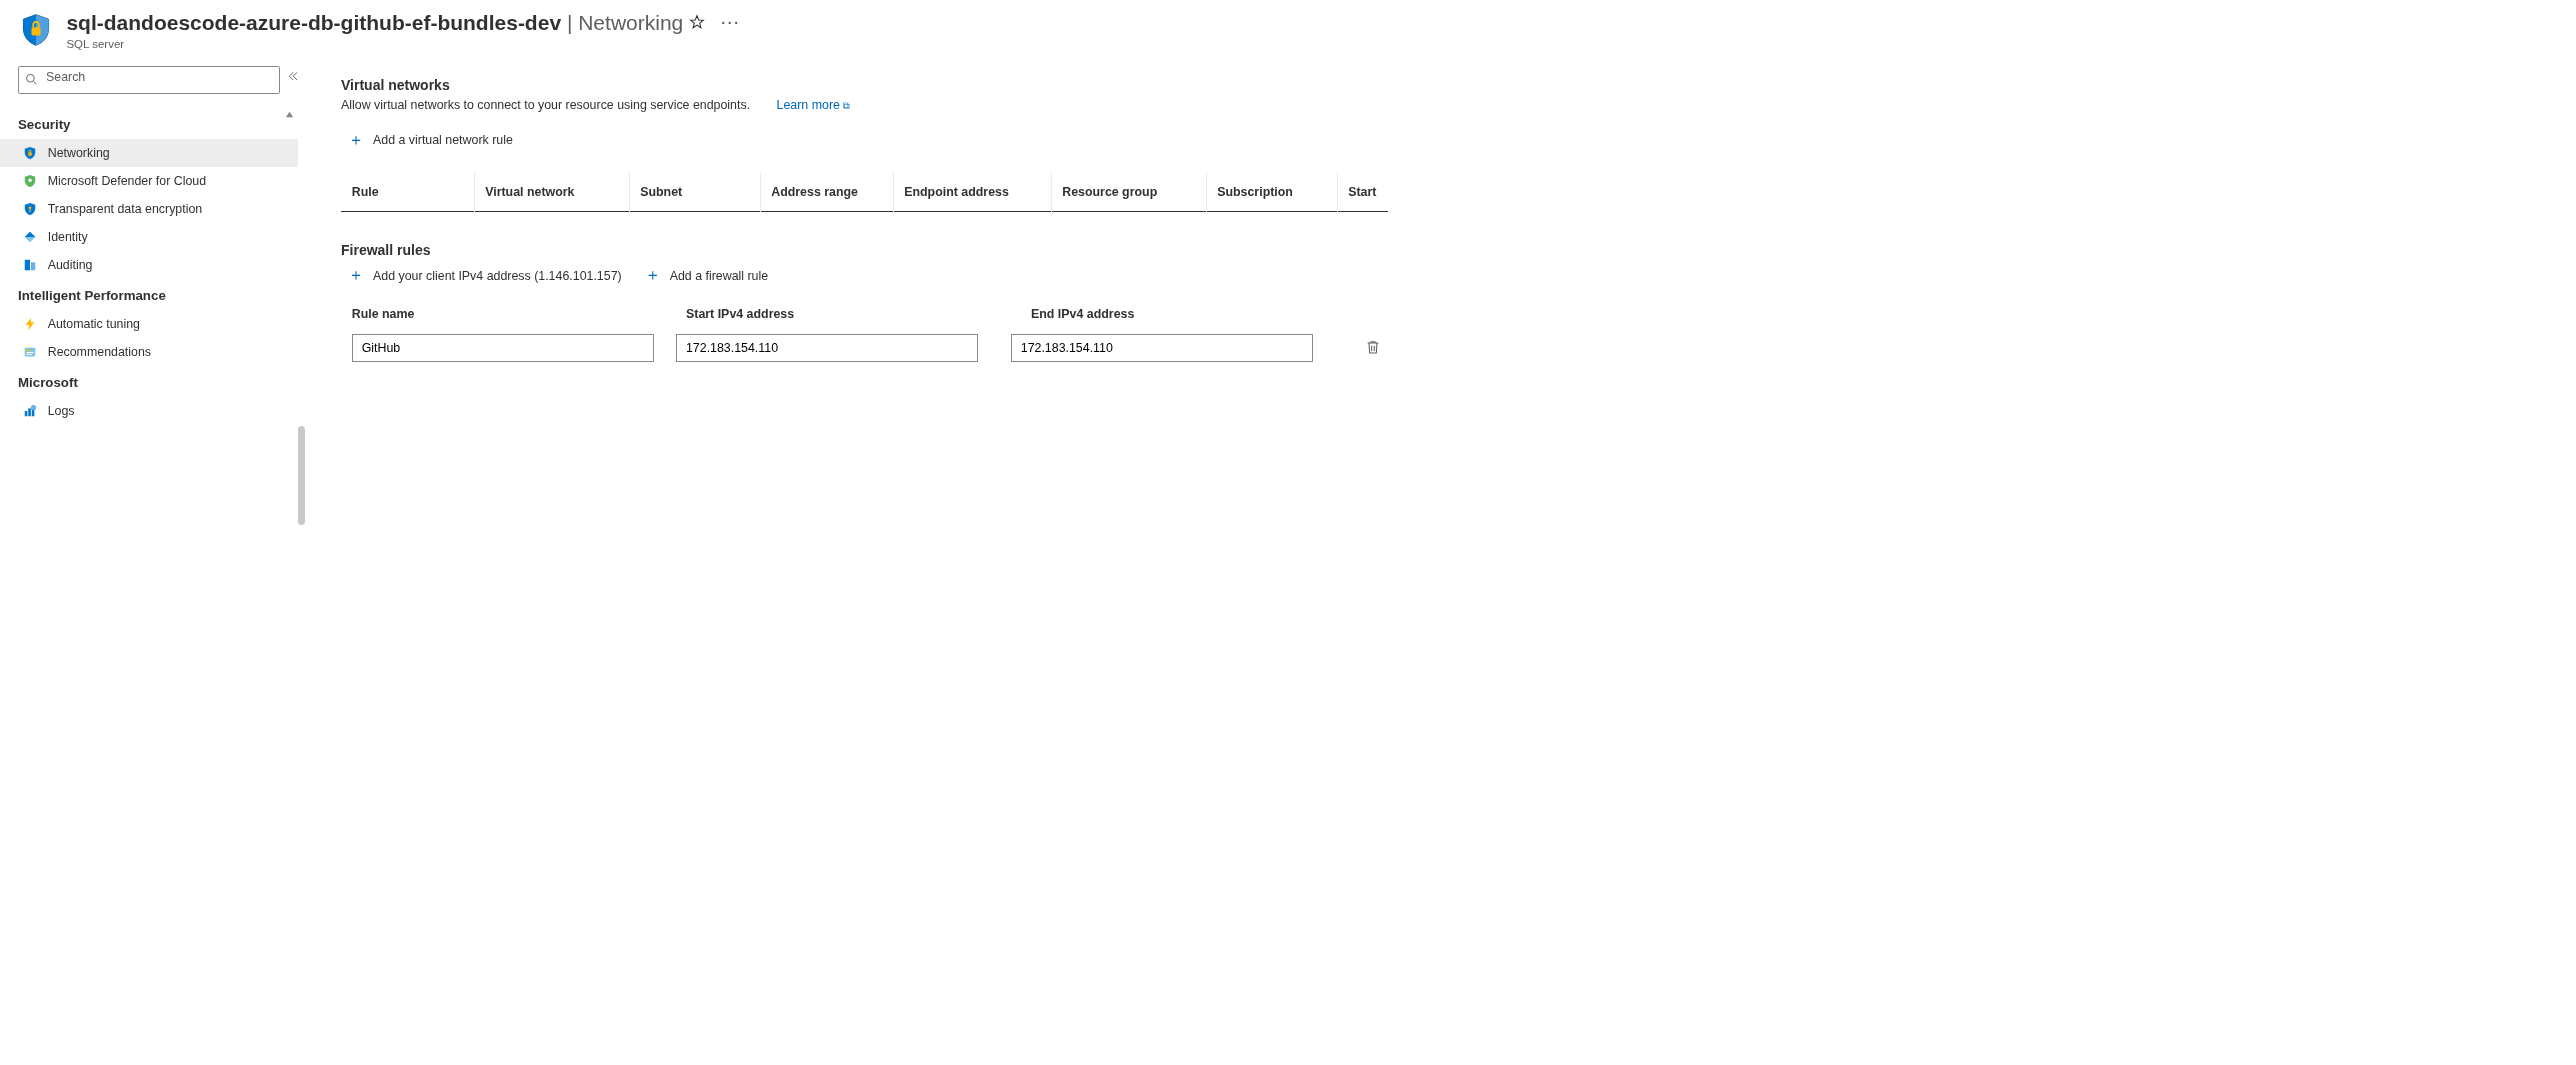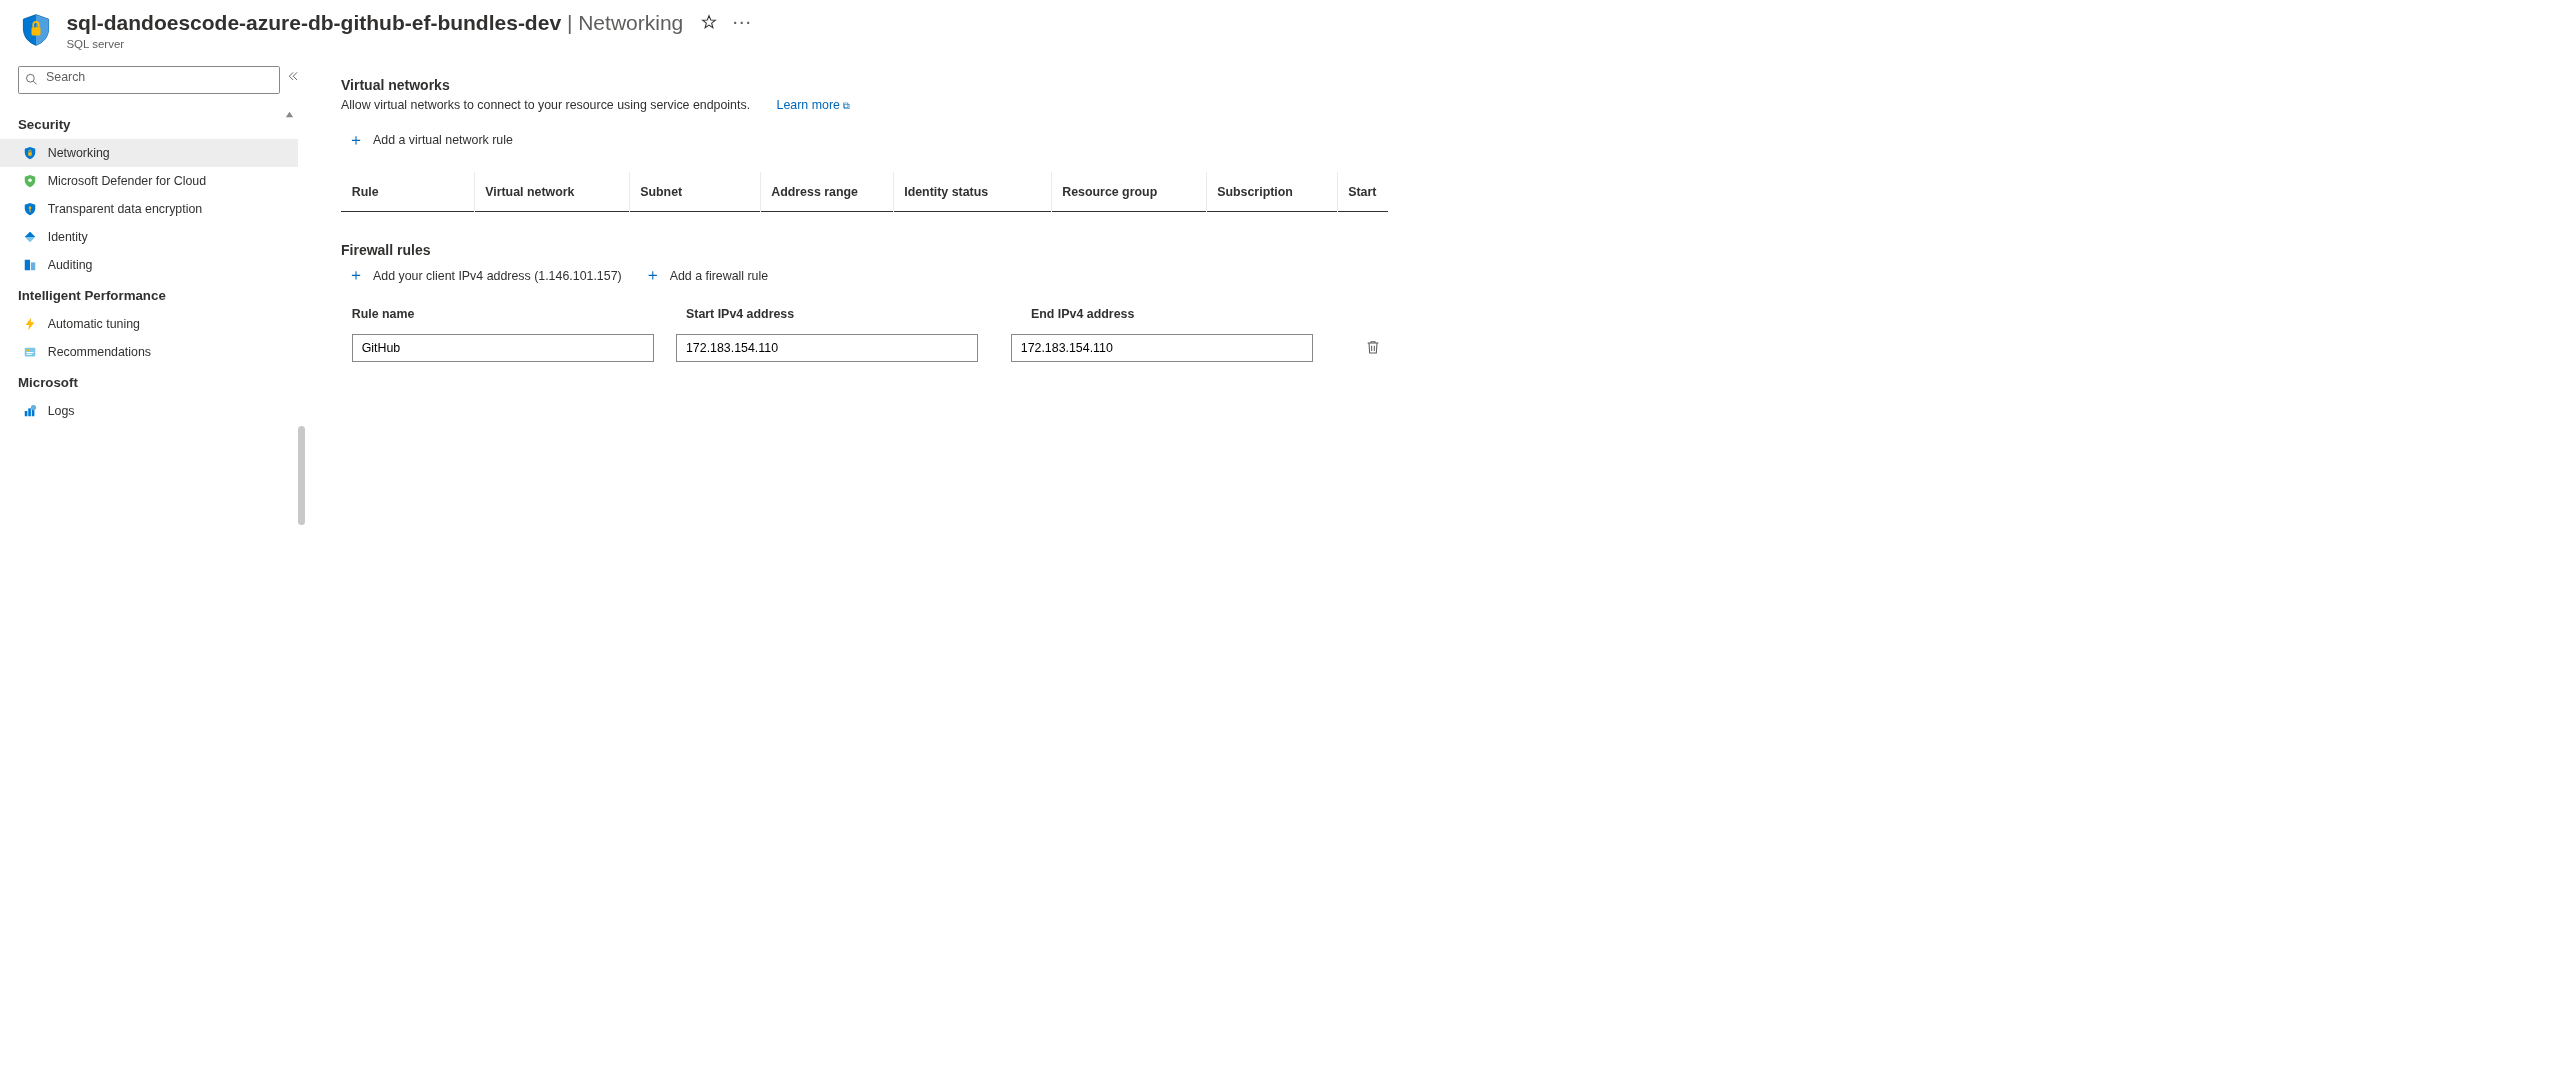--- a/index.html
+++ b/index.html
@@ -29,21 +29,21 @@
     margin-top: 1.8px;
   }
   .header-text {
     flex: 1;
     display: flex;
     flex-direction: column;
   }
   .header-title-row {
     display: flex;
     align-items: flex-end;
-    gap: 18px;
+    gap: 6px;
     font-size: 21px;
     font-weight: 600;
   }
   .header-title {
     font-weight: 600;
     color: #323130;
   }
   .header-subtitle {
     font-weight: 400;
     color: #605e5c;
@@ -409,21 +409,21 @@
         </div>
       </div>
 
       <table class="vnet-table">
         <thead>
           <tr>
             <th style="width:133px;">Rule</th>
             <th style="width:155px;">Virtual network</th>
             <th style="width:131px;">Subnet</th>
             <th style="width:133px;">Address range</th>
-            <th style="width:158px;">Identity status</th>
+            <th style="width:158px;">Endpoint address</th>
             <th style="width:155px;">Resource group</th>
             <th style="width:131px;">Subscription</th>
             <th>Start</th>
           </tr>
         </thead>
       </table>
 
       <div class="section-title">Firewall rules</div>
 
       <div class="add-row">

